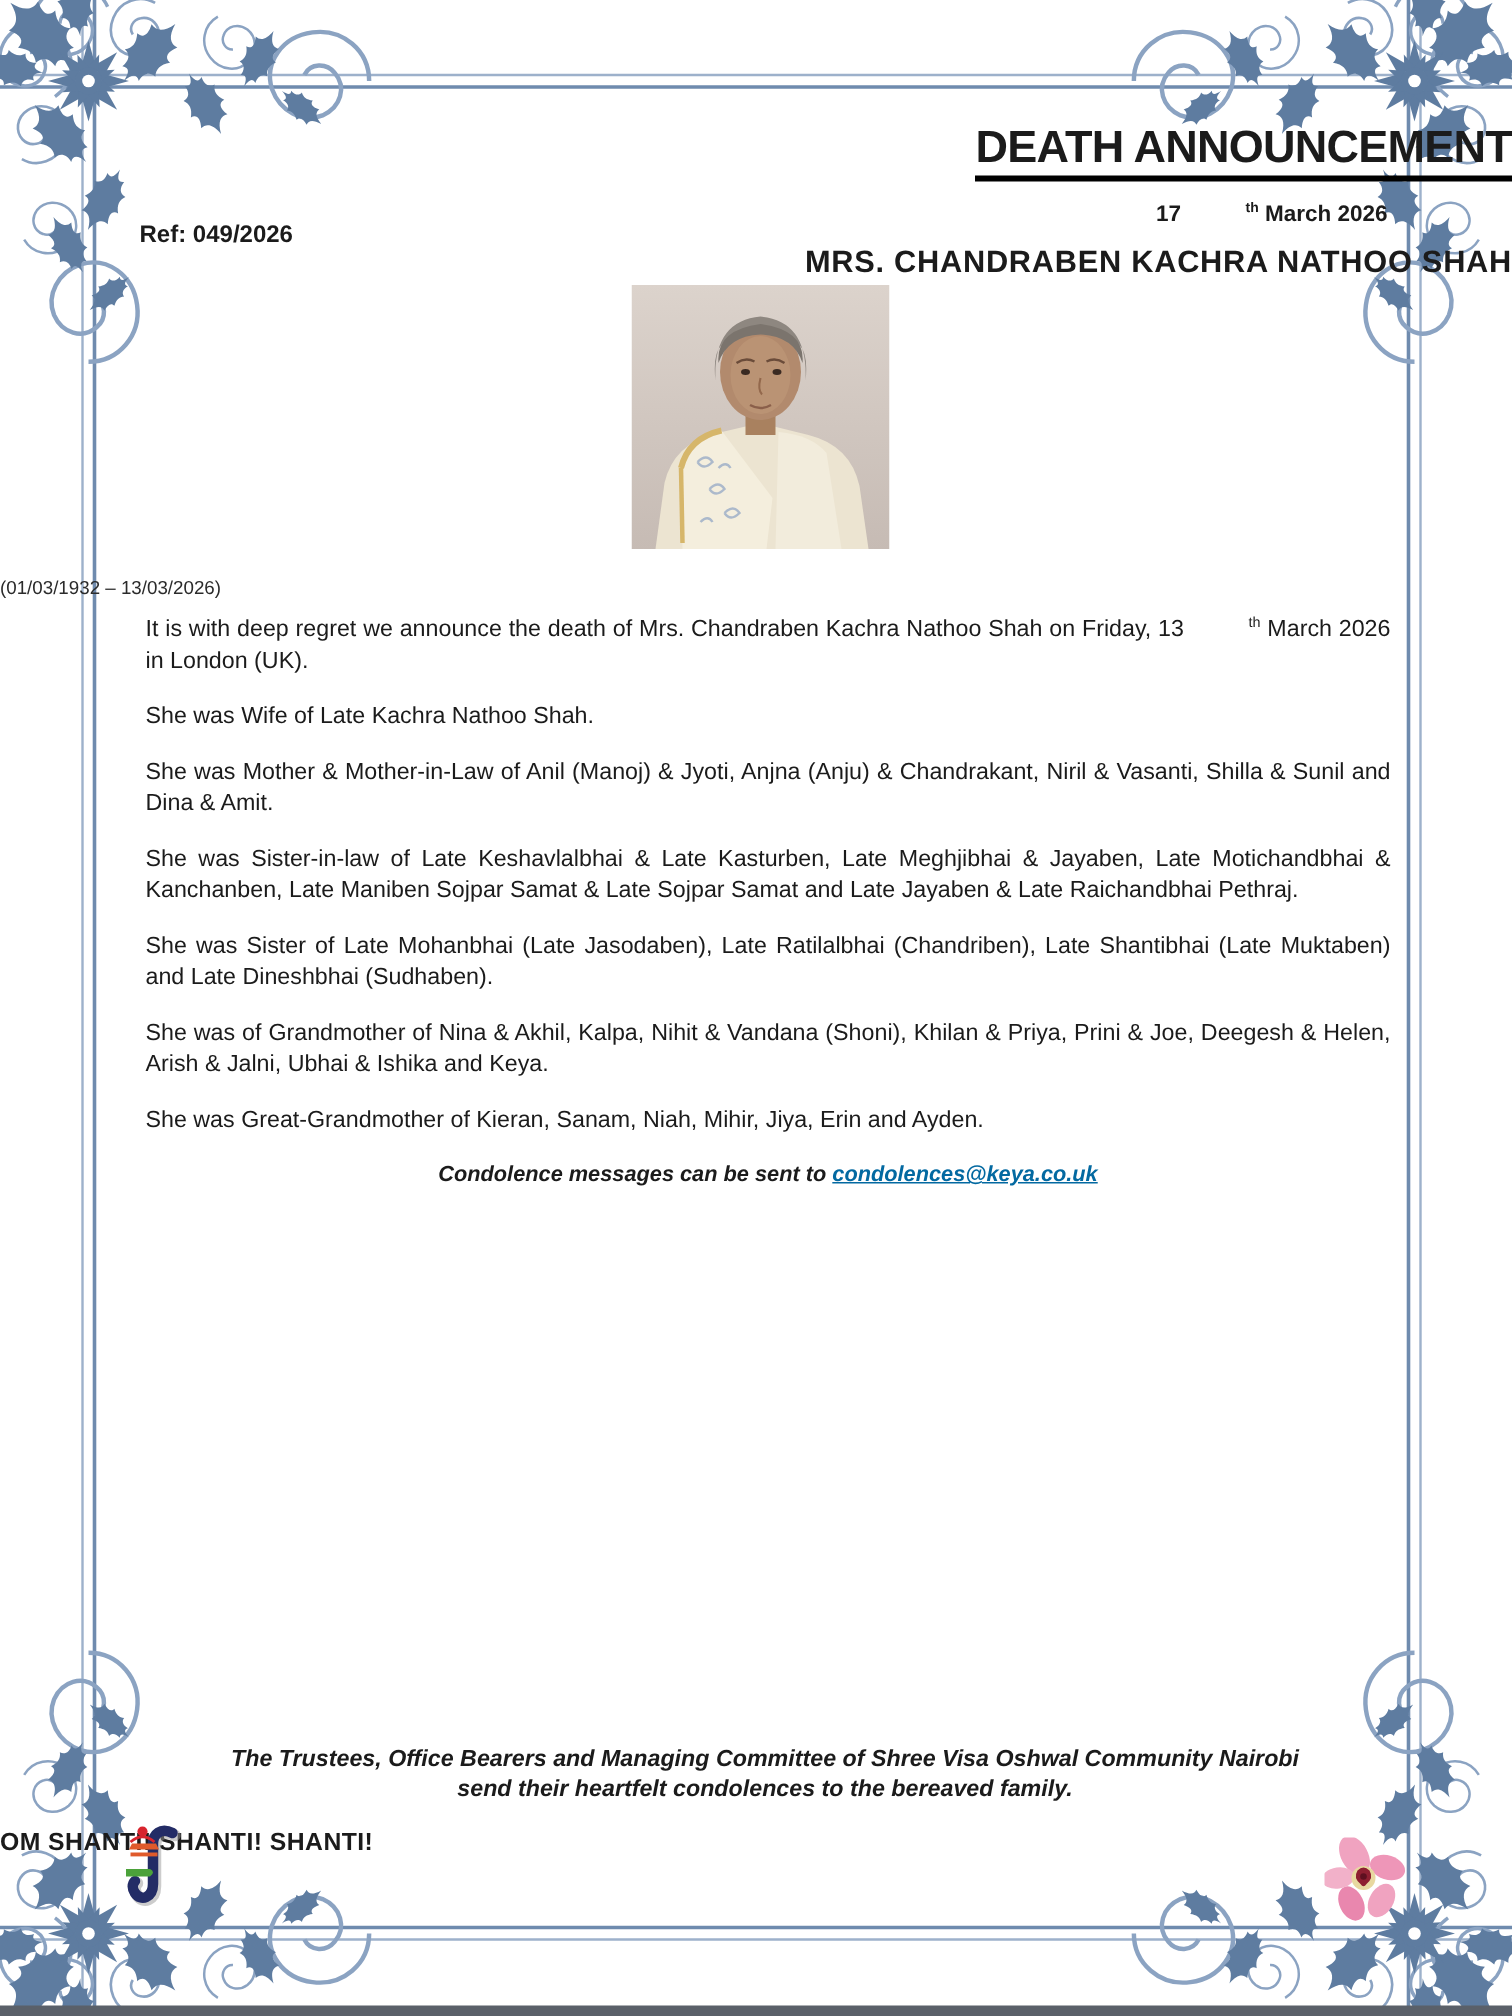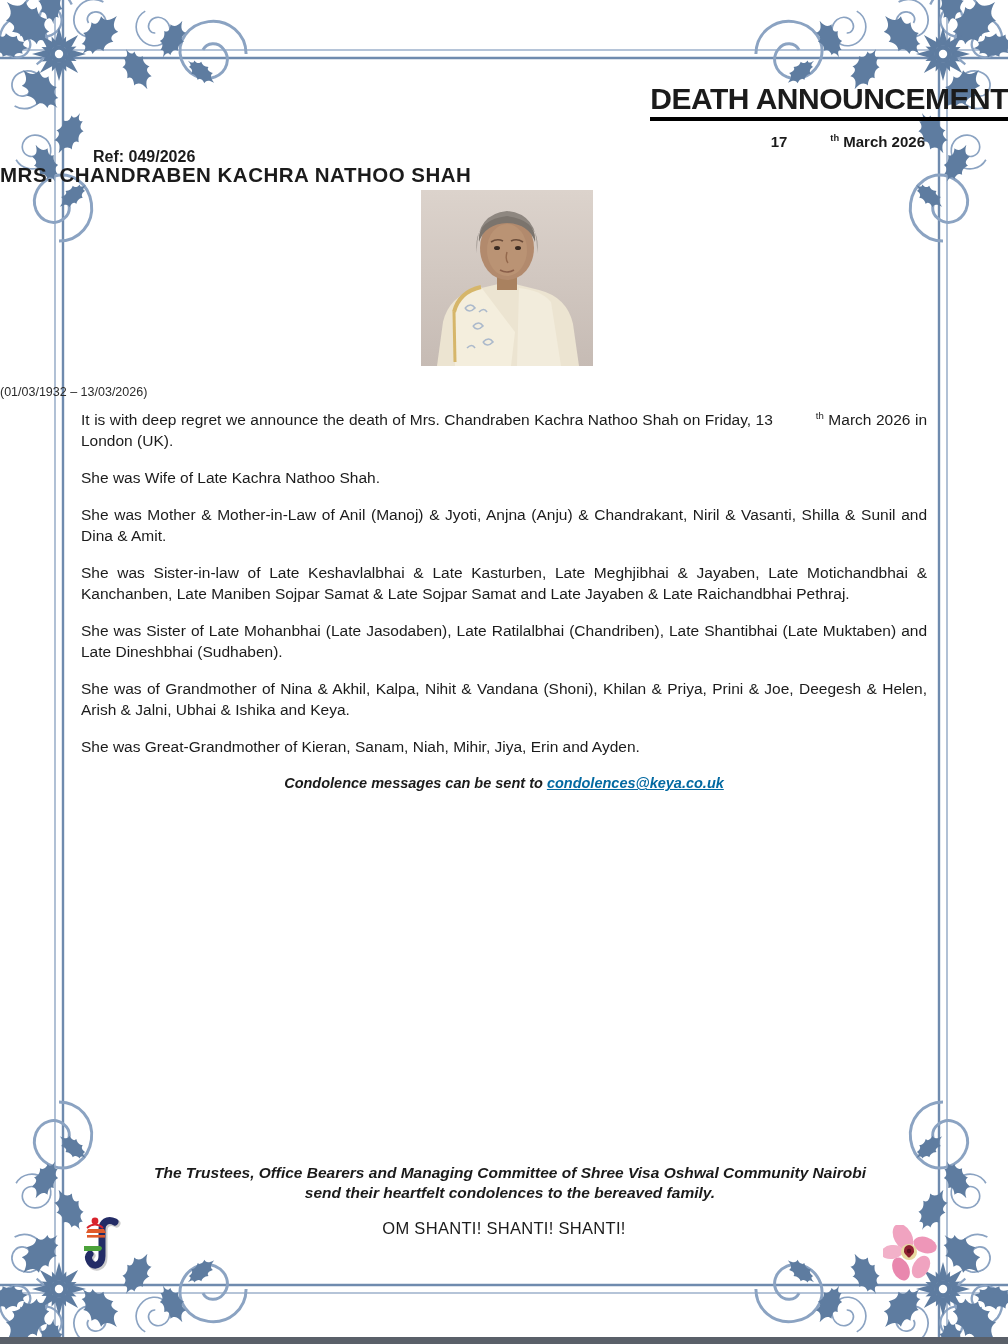--- a/index.html
+++ b/index.html
@@ -12,35 +12,35 @@
 
   .doc-title{position:absolute;left:16px;right:0;top:82px;text-align:right;}
   .doc-title span{
     display:inline-block;font-size:30px;font-weight:800;letter-spacing:-0.5px;
     border-bottom:4px solid #000;padding-bottom:1px;
   }
   .ref{position:absolute;left:93px;top:136px;font-size:16px;font-weight:bold;margin-top:12px;}
   .date{position:absolute;right:83px;top:133px;font-size:15px;font-weight:bold;text-align:right;}
   sup.s{vertical-align:super;font-size:0.62em;padding-left:43px;}
 
-  .deceased-name{position:absolute;left:0;right:0;top:163px;text-align:left;
+  .deceased-name{position:absolute;left:0;right:0;top:163px;text-align:right;
     font-size:20.5px;font-weight:bold;letter-spacing:0.5px;}
 
   .photo{position:absolute;left:421px;top:190px;width:172px;height:176px;}
   .photo svg{display:block;}
   .photo-caption{position:absolute;left:0;right:0;top:385px;font-size:12.5px;color:#2b2b2b;}
 
   .body-text{position:absolute;left:81px;top:405px;width:846px;font-size:15.5px;line-height:21px;text-align:justify;}
-  .body-text p{margin:0 0 16px 0;}
+  .body-text p{margin:0 0 16px 16px;}
   .condolence{margin-top:13px !important;text-align:center;font-weight:bold;font-style:italic;font-size:14.5px;}
   .condolence a{color:#0369a1;text-decoration:underline;font-weight:bold;font-style:italic;cursor:pointer;}
 
   .quote{position:absolute;left:0;right:0;top:1129px;text-align:center;font-size:15.5px;font-weight:bold;font-style:italic;}
   .committee{position:absolute;left:0;right:0;top:1163px;text-align:center;font-size:15.5px;font-weight:bold;font-style:italic;line-height:20px;padding-left:12px;}
-  .om{position:absolute;left:0;right:0;top:1219px;text-align:center;font-size:16.5px;font-weight:normal;letter-spacing:0.3px;}
+  .om{position:absolute;left:0;right:0;top:1219px;font-size:16.5px;font-weight:bold;letter-spacing:0.3px;}
 
   .logo{position:absolute;left:82px;top:1215px;width:42px;height:60px;}
   .orchid{position:absolute;left:883px;top:1225px;width:56px;height:58px;}
 </style>
 </head>
 <body>
 
 <div class="page">
 
   <svg class="border-svg" width="1008" height="1344" viewBox="0 0 1008 1344">

